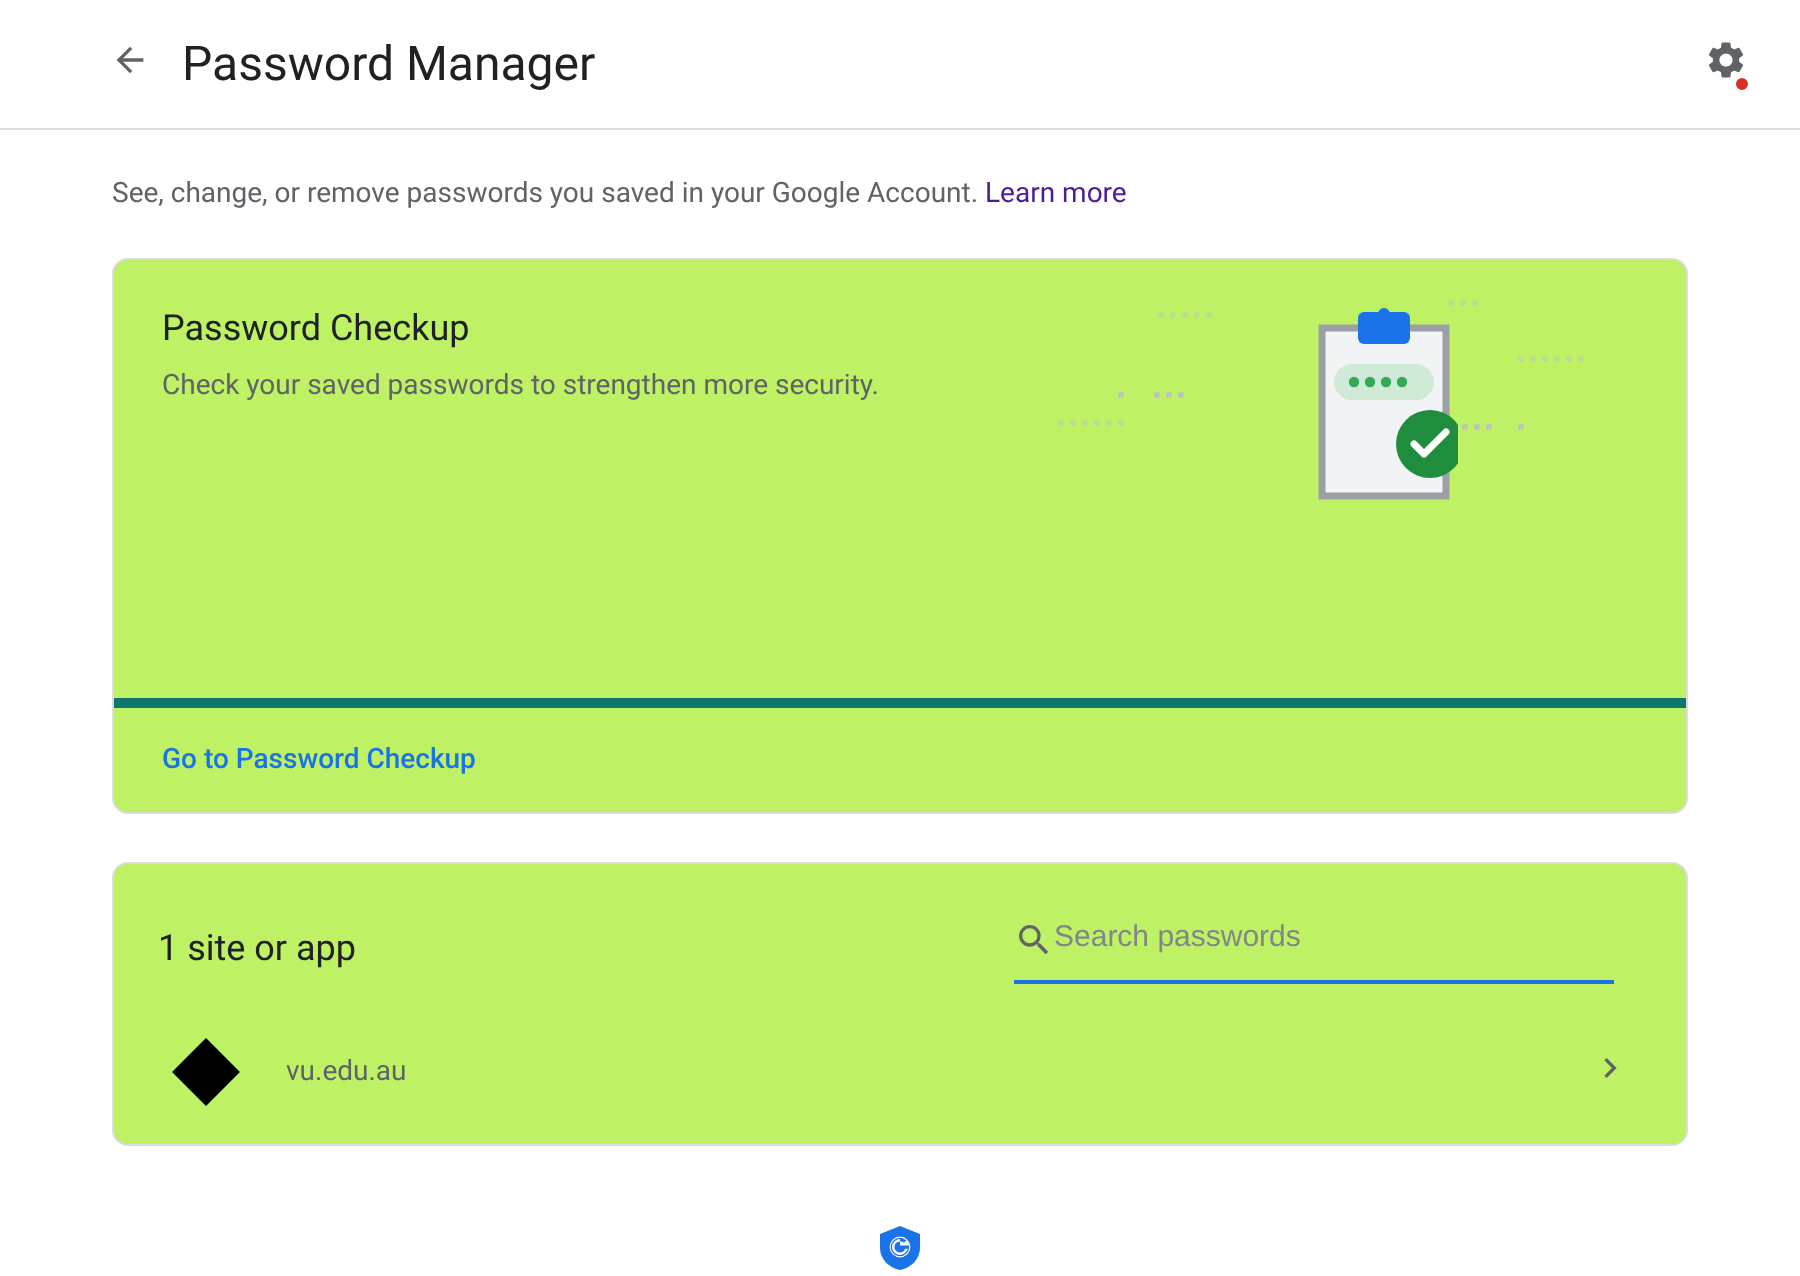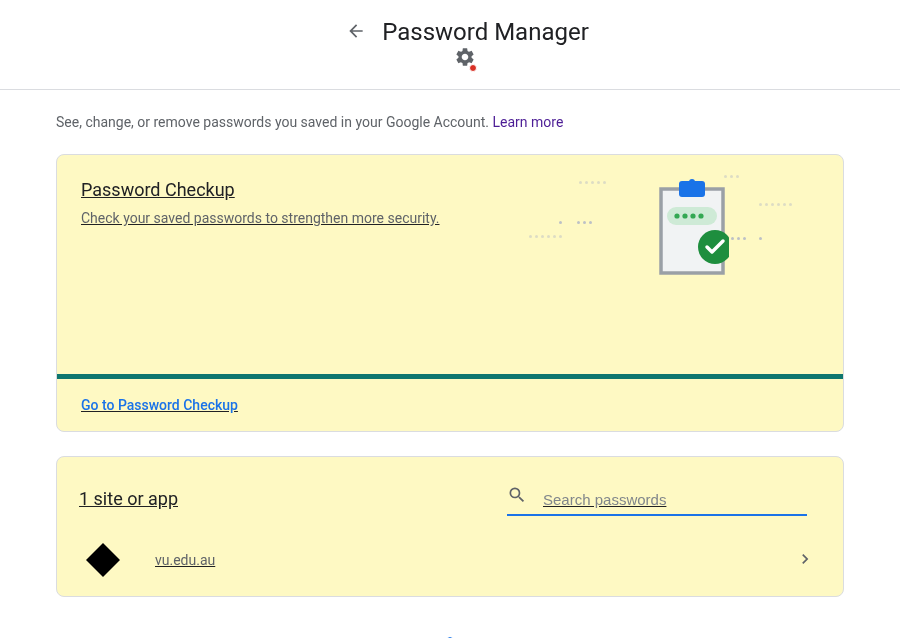--- a/index.html
+++ b/index.html
@@ -18,21 +18,20 @@
       min-height: 638px;
       background: #ffffff;
       position: relative;
     }
     .header {
       display: flex;
       align-items: center;
       justify-content: space-between;
       padding: 18px 20px 18px 55px;
       border-bottom: 1px solid #dadce0;
-      flex-direction: column;
     }
     .header-left {
       display: flex;
       align-items: center;
       gap: 16px;
     }
     .back-arrow {
       cursor: pointer;
       color: #5f6368;
     }
@@ -64,25 +63,24 @@
       font-size: 14px;
       color: #5f6368;
       margin-bottom: 24px;
     }
     .learn-more {
       color: #4c1d95;
       cursor: pointer;
       text-decoration: none;
     }
     .card {
-      background: #fef9c3;
+      background: #bef264;
       border: 1px solid #dadce0;
       border-radius: 8px;
       margin-bottom: 24px;
-      text-decoration: underline;
     }
     .pc-top {
       display: flex;
       justify-content: space-between;
       align-items: flex-start;
       padding: 24px 24px 40px 24px;
     }
     .pc-title {
       font-size: 18px;
       font-weight: 400;
@@ -116,25 +114,24 @@
       gap: 24px;
     }
     .sites-title {
       font-size: 18px;
       font-weight: 400;
       color: #202124;
       white-space: nowrap;
     }
     .search-area {
       display: flex;
-      align-items: flex-end;
+      align-items: flex-start;
       border-bottom: 2px solid #1a73e8;
       padding: 4px 0 6px 0;
       width: 300px;
-      gap: 16px;
     }
     .search-icon {
       color: #5f6368;
     }
     .search-input {
       border: none;
       outline: none;
       font-size: 15px;
       color: #202124;
       width: 100%;
@@ -146,21 +143,21 @@
     .site-row {
       display: flex;
       align-items: center;
       justify-content: space-between;
       padding: 16px 28px 24px 34px;
       cursor: pointer;
     }
     .site-row-left {
       display: flex;
       align-items: center;
-      gap: 40px;
+      gap: 28px;
     }
     .site-icon {
       width: 24px;
       height: 24px;
       background: #000;
       transform: rotate(45deg);
     }
     .site-name {
       font-size: 14px;
       color: #5f6368;

